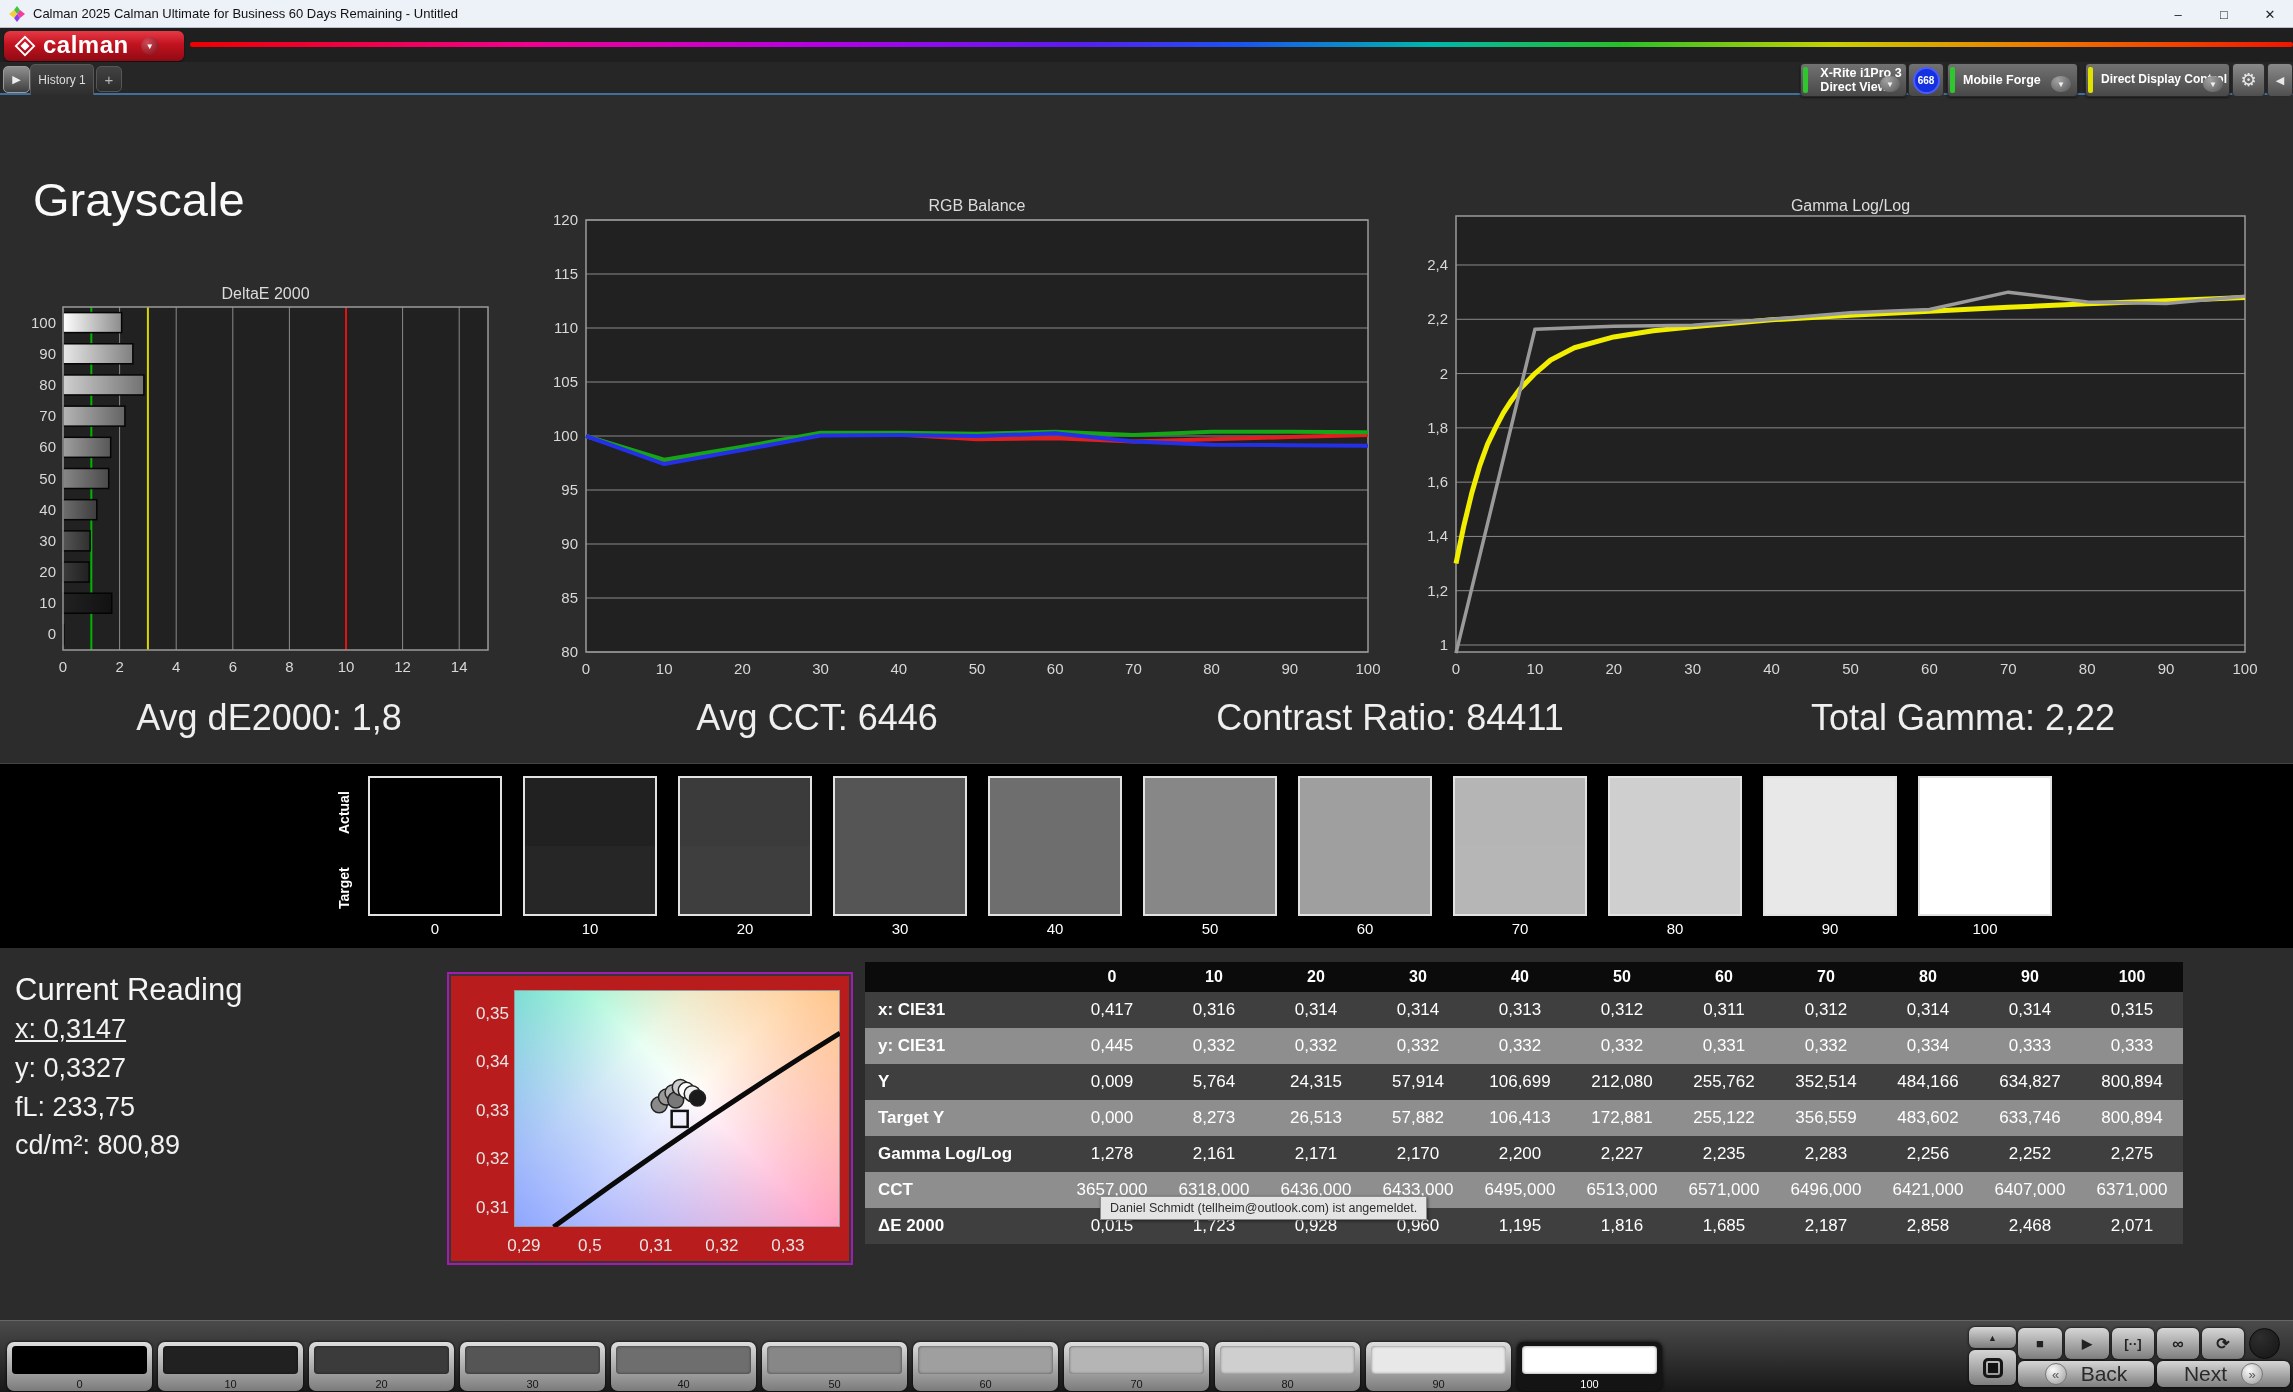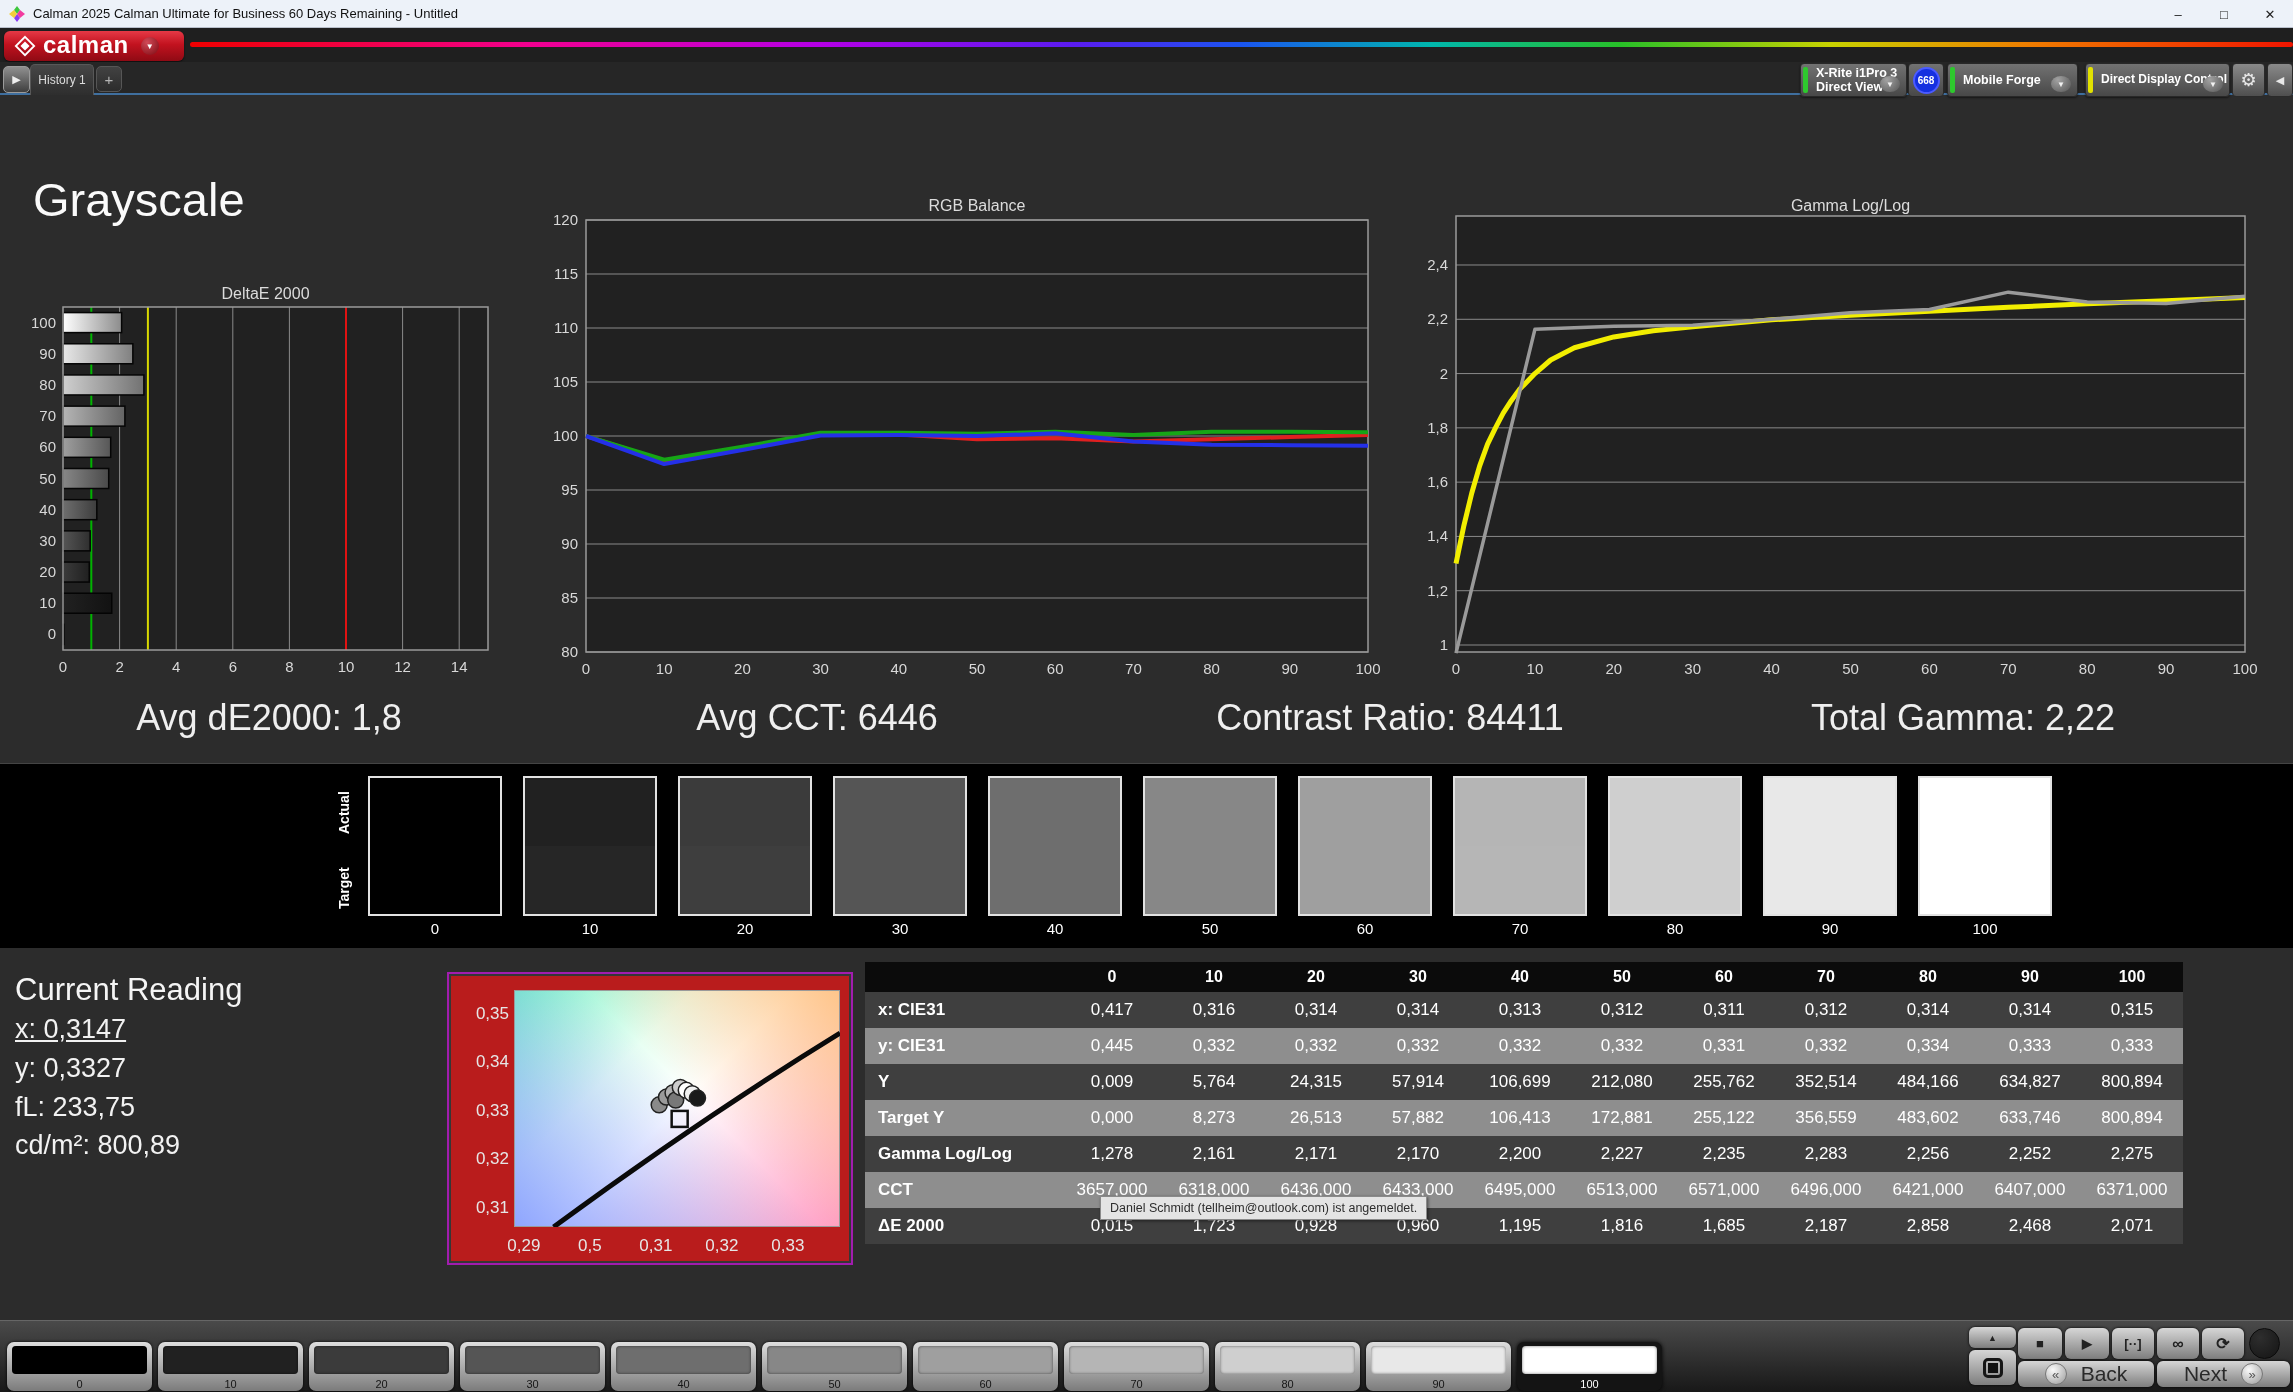--- a/index.html
+++ b/index.html
@@ -123,21 +123,21 @@
   <div class="tab-play">
       <span>▶</span>
     </div>
   <div class="history-tab">
       <span>History 1</span>
     </div>
   <div class="tab-plus">
       <span>+</span>
     </div>
 
-  <div class="dd" style="left:1800px; width:107px;">
+  <div class="dd" style="left:1800px; width:107px;justify-content:center;">
     <span class="accent" style="background:#2ec82e"></span>
     <span class="lbl"><span>X-Rite i1Pro 3</span><br><span>Direct View</span></span>
     <span class="chev">▼</span>
   </div>
   <div class="badge-btn" style="left:1908px;text-align:right;">
     <span class="badge">668</span>
   </div>
   <div class="dd" style="left:1947px; width:131px;">
     <span class="accent" style="background:#2ec82e"></span>
     <span class="lbl">Mobile Forge</span>

